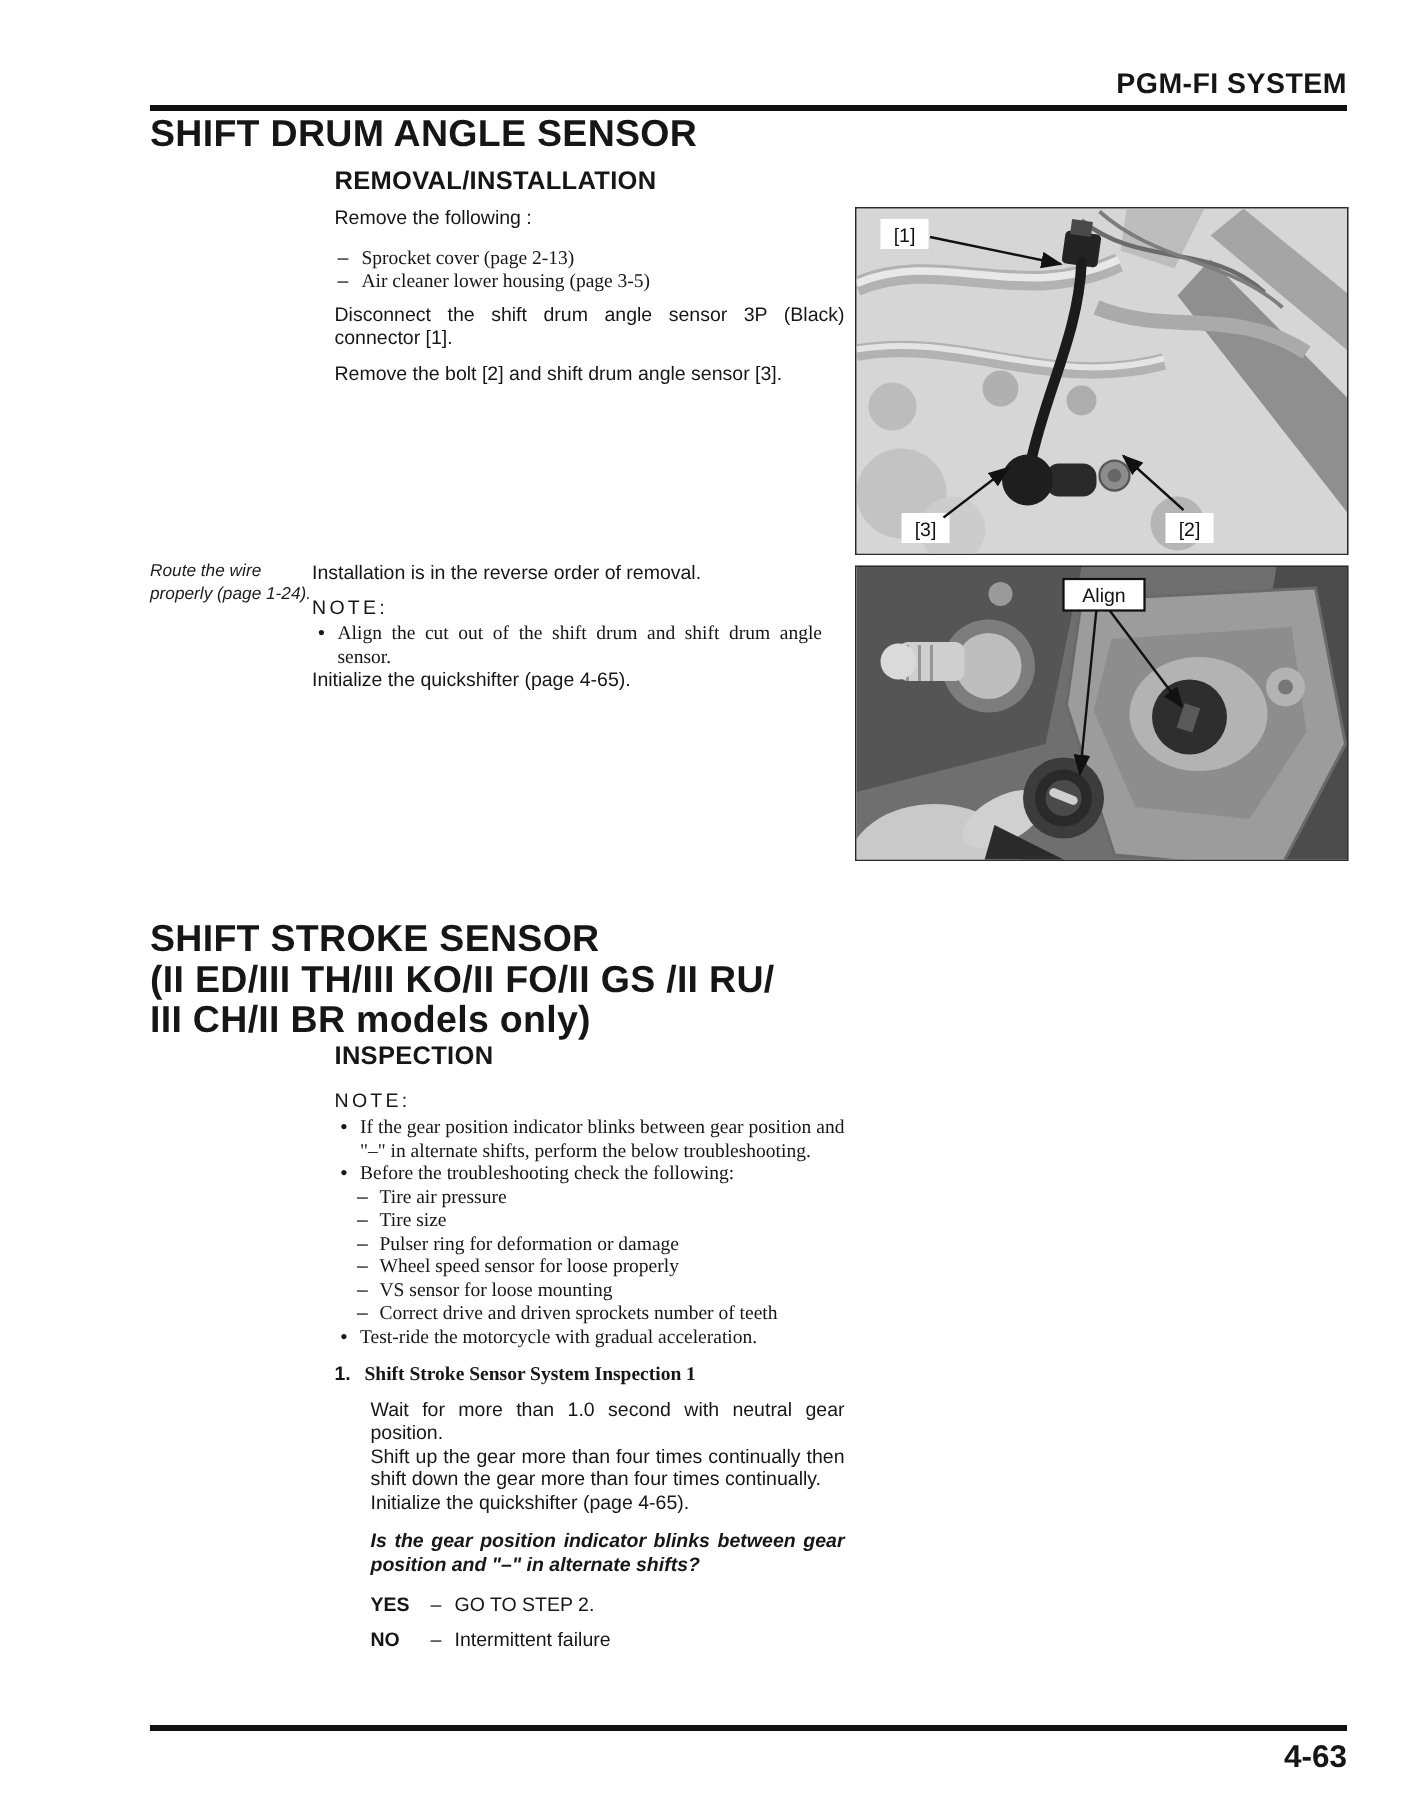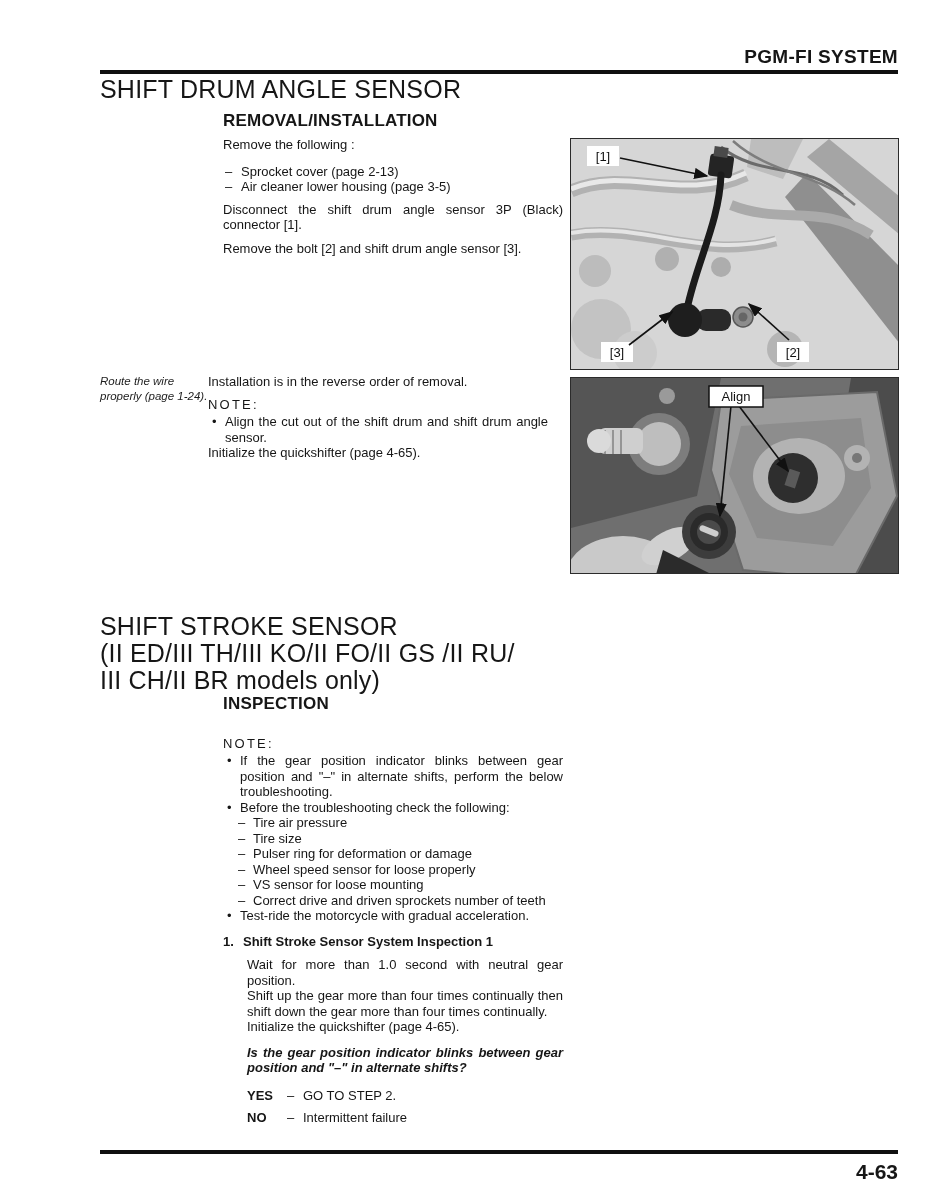--- a/index.html
+++ b/index.html
@@ -14,30 +14,30 @@
   .abs { position:absolute; }
 
   
   .runhead { top:46px; right:37px; font-size:19px; font-weight:bold; letter-spacing:.3px; }
   .rule { left:100px; width:798px; height:4px; background:#101010; }
   .rule-top { top:70px; }
   .rule-bottom { top:1150px; }
   .pagenum { top:1160px; right:37px; font-size:21px; font-weight:bold; }
 
   
-  .h1 { font-size:25px; font-weight:normal; letter-spacing:.2px; line-height:27px; }
+  .h1 { font-size:25px; font-weight:bold; letter-spacing:.2px; line-height:27px; }
   .h2 { font-size:17px; font-weight:bold; letter-spacing:.2px; }
 
   
   .col { width:340px; font-size:13px; line-height:15.5px; }
   .p { margin-bottom:7px; }
   .just { text-align:justify; }
   .row { display:flex; }
   .row .m { flex:0 0 17px; }
-  .row .t { flex:1 1 auto; }
+  .row .t { flex:1 1 auto;font-family:Liberation Serif, serif; }
   .dashlist .m { flex:0 0 18px; padding-left:2px; }
   .sublist { padding-left:15px; }
   .sublist .m { flex:0 0 15px; }
   .note-label { letter-spacing:2.2px; margin-bottom:2px; }
   .torque { font-weight:bold; margin:12px 0 13px 0; }
   .torque .t1 { padding-left:12px; }
   .torque .t2 { padding-left:25px; }
   .margin-note {
     width:112px; font-size:11.5px; line-height:15px;
     font-style:italic; text-align:left; color:#1c1c1c;
@@ -212,21 +212,21 @@
   </svg>
 </div>
 
 <div class="abs h1" style="left:100px; top:613px;">
   <div>SHIFT STROKE SENSOR</div>
   <div>(II ED/III TH/III KO/II FO/II GS /II RU/</div>
   <div>III CH/II BR models only)</div>
 </div>
 
 <div class="abs col" style="left:223px; top:696px;">
-  <div class="h2" style="margin-bottom:24px;">INSPECTION</div>
+  <div class="h2" style="margin-bottom:14px;">INSPECTION</div>
   <div class="note-label">NOTE:</div>
 
   <div class="row">
     <span class="m" style="padding-left:4px;">•</span>
     <span class="t just">If the gear position indicator blinks between gear position and "–" in alternate shifts, perform the below troubleshooting.</span>
   </div>
   <div class="row">
     <span class="m" style="padding-left:4px;">•</span>
     <span class="t">Before the troubleshooting check the following:</span>
   </div>

